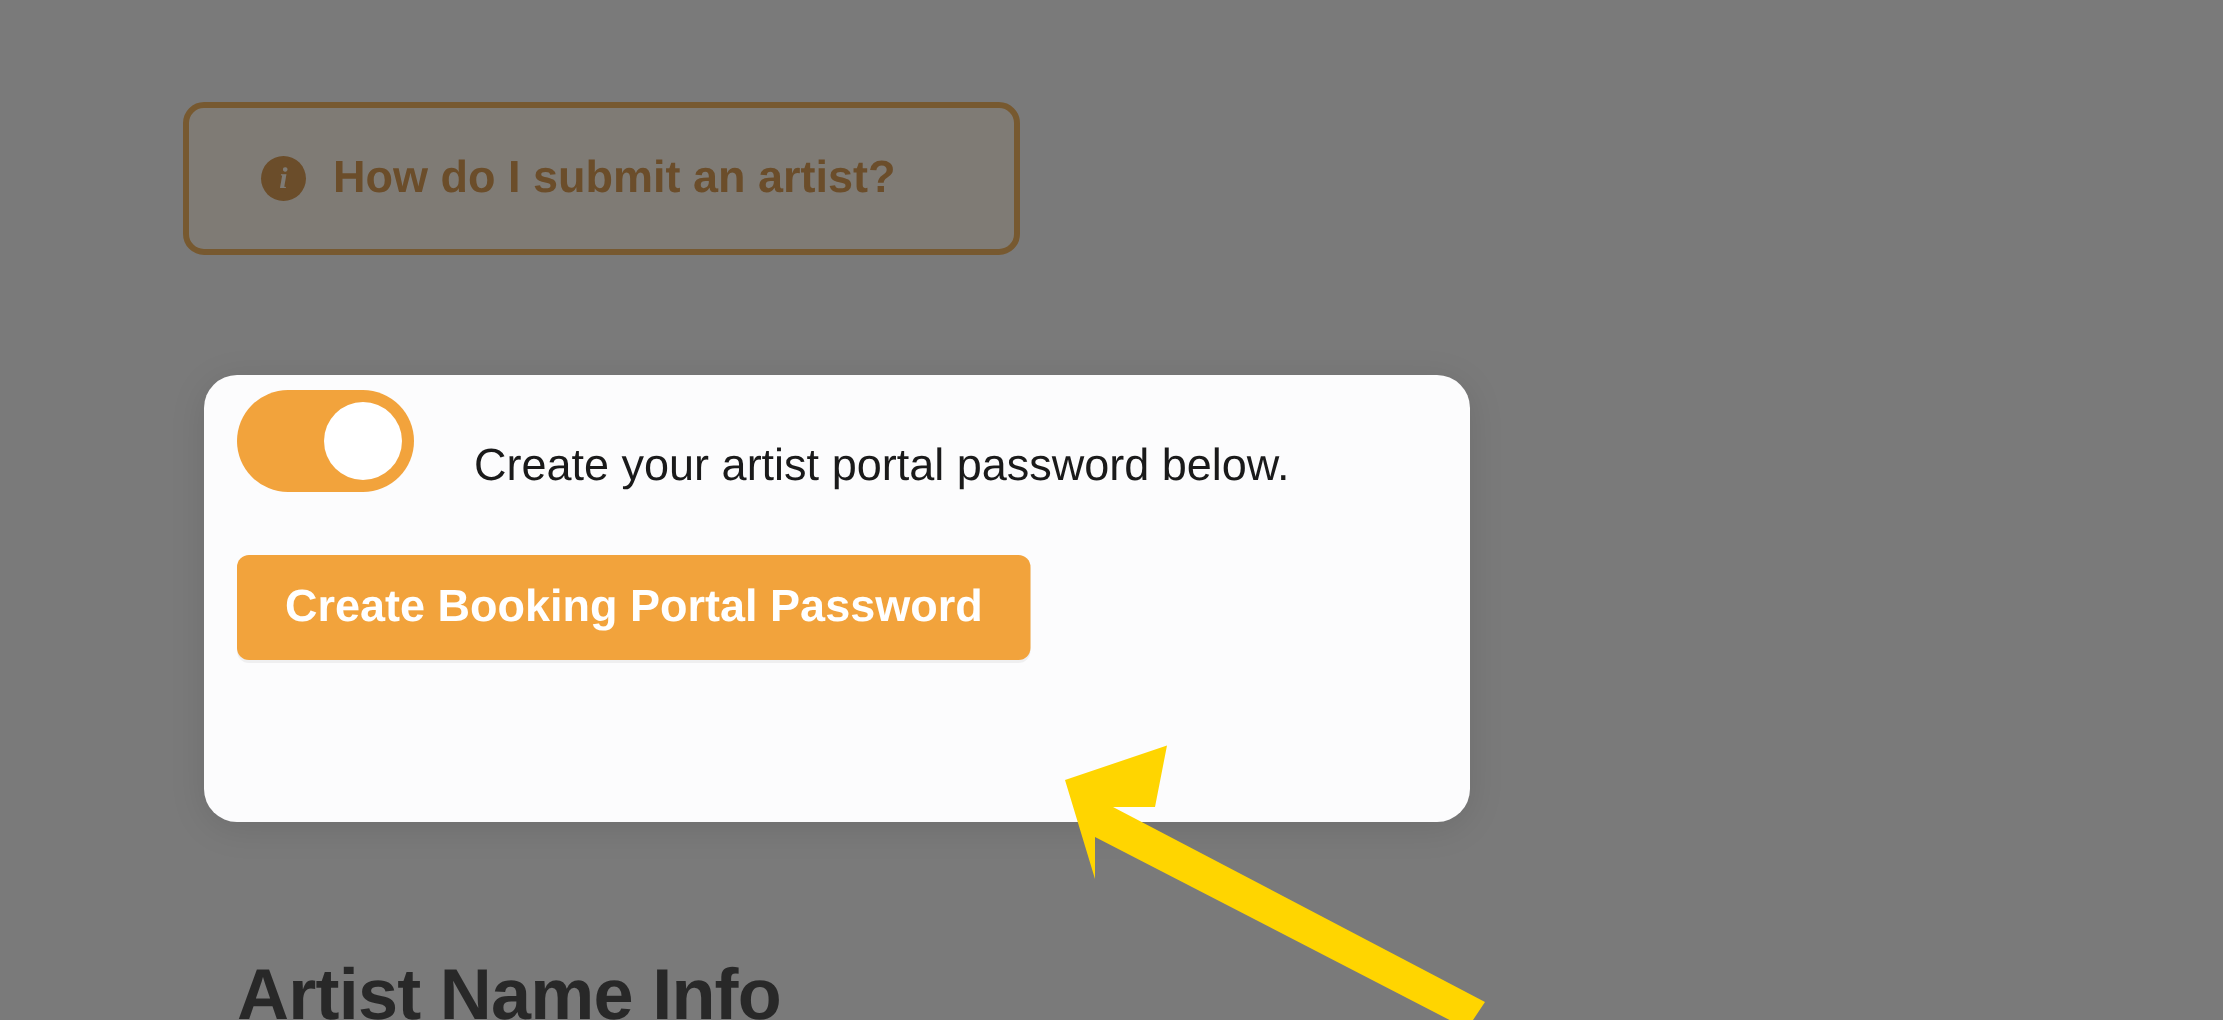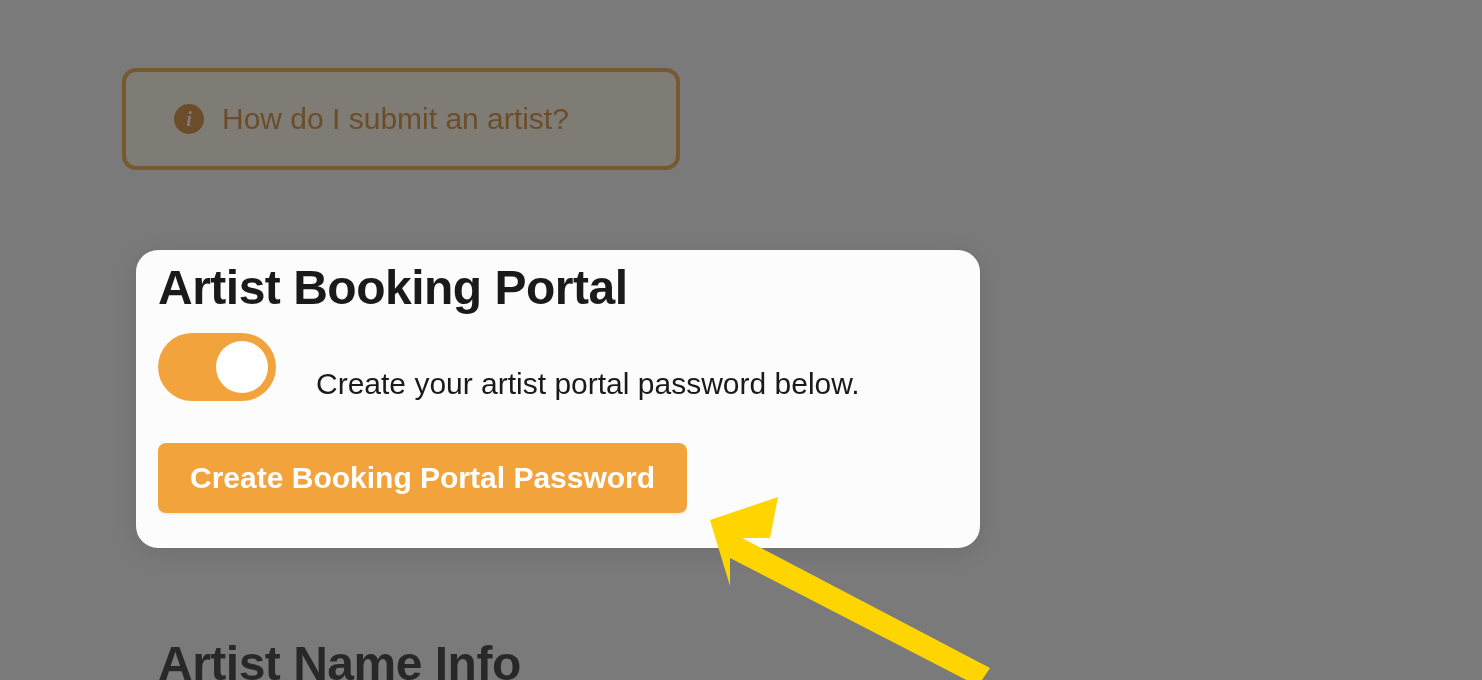--- a/index.html
+++ b/index.html
@@ -41,21 +41,21 @@
     font-family: Georgia, serif;
     font-weight: bold;
     font-style: italic;
     font-size: 20px;
     display: flex; align-items: center; justify-content: center;
     line-height: 1;
   }
   .info-banner .info-text {
     color: #c77a1e;
     font-size: 30px;
-    font-weight: 400;
+    font-weight: 700;
   }
 
   .bg-panel-1 {
     position: absolute;
     top: 222px; left: 122px; right: 20px;
     height: 360px;
     background: #f0f0f0;
     border-radius: 12px;
     z-index: 0;
   }
@@ -154,21 +154,20 @@
   <div class="bg-panel-1"></div>
   <div class="bg-panel-2"></div>
 
   <div class="section-heading-2">Artist Name Info</div>
 
 </div>
 
 <div class="dim-overlay"></div>
 
 <div class="highlight-card">
-  <h2>Artist Booking Portal</h2>
   <div class="toggle-row">
     <div class="toggle">
       <div class="knob"></div>
     </div>
     <div class="toggle-label">Create your artist portal password below.</div>
   </div>
   <button class="cta-button">Create Booking Portal Password</button>
 </div>
 
 <svg class="annotation-arrow" width="310" height="200" viewBox="0 0 310 200">

